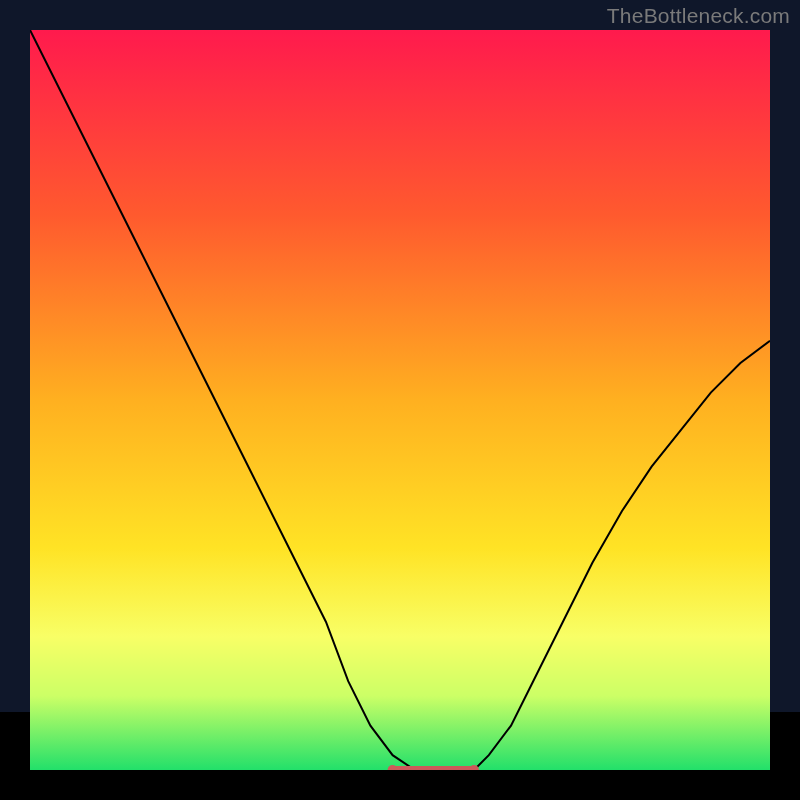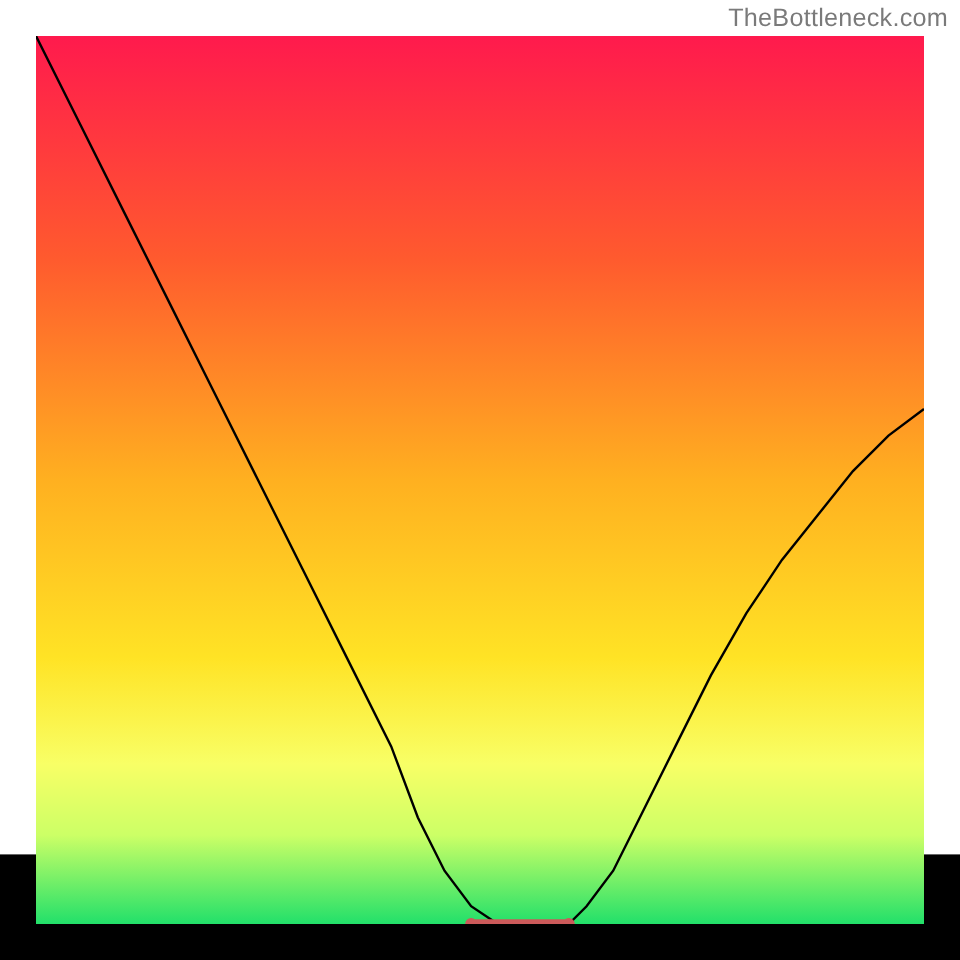--- a/index.html
+++ b/index.html
@@ -10,21 +10,21 @@
     background: #000;
     overflow: hidden;
     font-family: Arial, Helvetica, sans-serif;
   }
   .frame {
     position: absolute;
     top: 0;
     left: 0;
     width: 800px;
     height: 712px;
-    background: #ffffff;
+    background: #0f172a;
   }
   .attribution {
     position: absolute;
     top: 4px;
     right: 10px;
     color: #7a7a7a;
     font-size: 21px;
     font-weight: 500;
     letter-spacing: 0.2px;
   }

